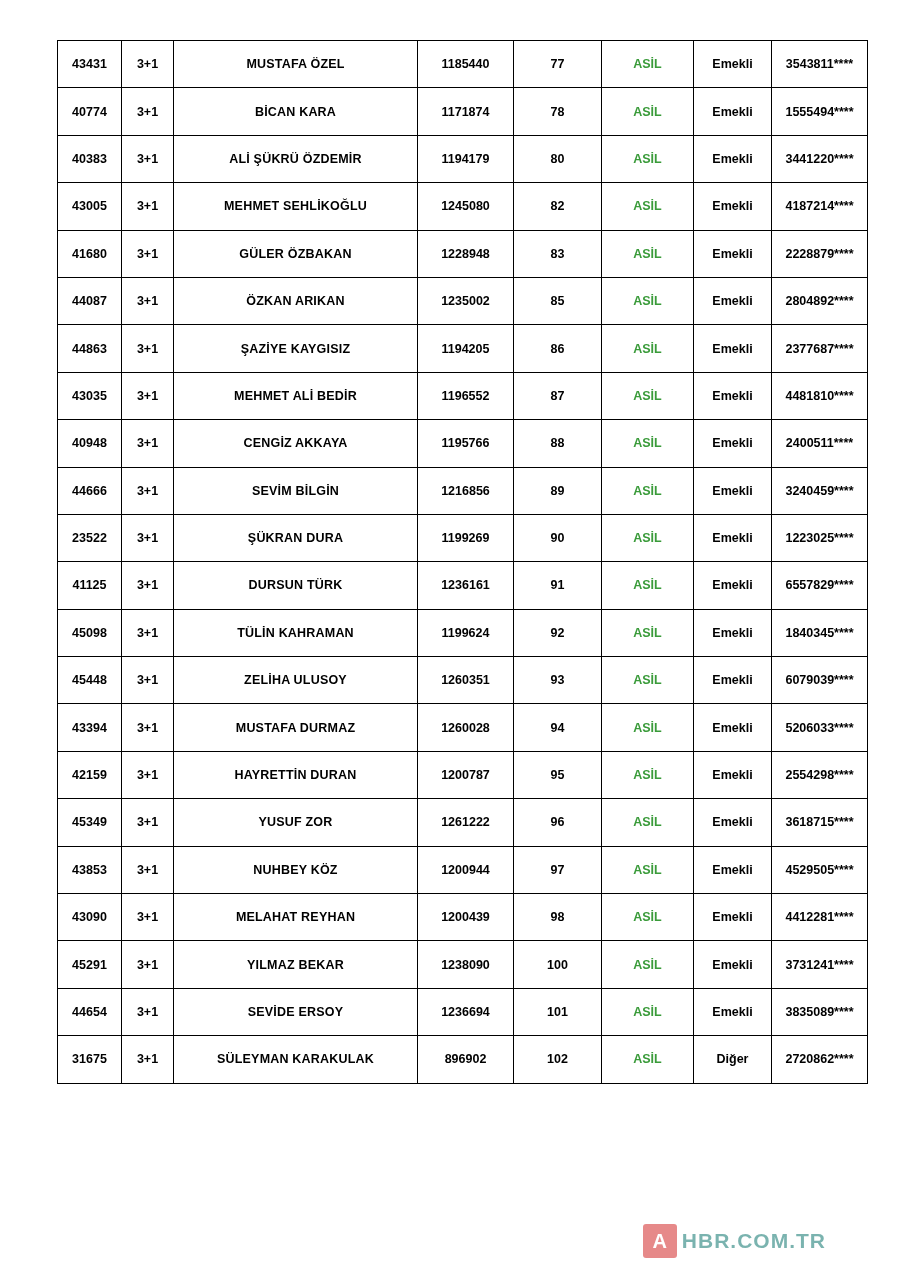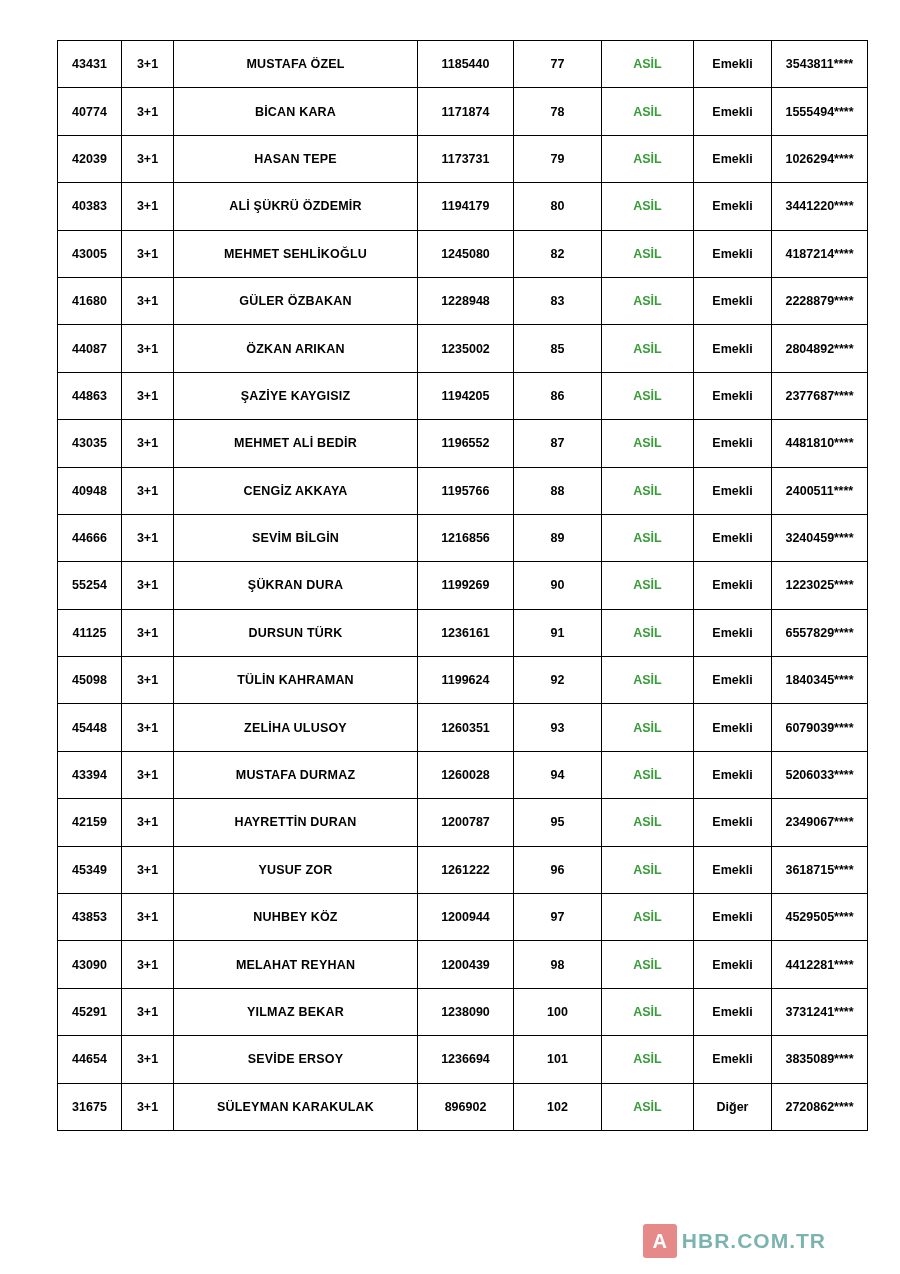--- a/index.html
+++ b/index.html
@@ -118,30 +118,20 @@
           <td class="cell-no">40774</td>
           <td class="cell-type">3+1</td>
           <td class="cell-name">BİCAN KARA</td>
           <td class="cell-number">1171874</td>
           <td class="cell-order">78</td>
           <td class="cell-status" style="color: rgb(58, 155, 58);">ASİL</td>
           <td class="cell-category">Emekli</td>
           <td class="cell-phone">1555494****</td>
         </tr>
         <tr>
-          <td class="cell-no">42039</td>
-          <td class="cell-type">3+1</td>
-          <td class="cell-name">HASAN TEPE</td>
-          <td class="cell-number">1173731</td>
-          <td class="cell-order">79</td>
-          <td class="cell-status" style="color: rgb(58, 155, 58);">ASİL</td>
-          <td class="cell-category">Emekli</td>
-          <td class="cell-phone">1026294****</td>
-        </tr>
-        <tr>
           <td class="cell-no">40383</td>
           <td class="cell-type">3+1</td>
           <td class="cell-name">ALİ ŞÜKRÜ ÖZDEMİR</td>
           <td class="cell-number">1194179</td>
           <td class="cell-order">80</td>
           <td class="cell-status" style="color: rgb(58, 155, 58);">ASİL</td>
           <td class="cell-category">Emekli</td>
           <td class="cell-phone">3441220****</td>
         </tr>
         <tr>
@@ -208,21 +198,21 @@
           <td class="cell-no">44666</td>
           <td class="cell-type">3+1</td>
           <td class="cell-name">SEVİM BİLGİN</td>
           <td class="cell-number">1216856</td>
           <td class="cell-order">89</td>
           <td class="cell-status" style="color: rgb(58, 155, 58);">ASİL</td>
           <td class="cell-category">Emekli</td>
           <td class="cell-phone">3240459****</td>
         </tr>
         <tr>
-          <td class="cell-no">55254</td>
+          <td class="cell-no">23522</td>
           <td class="cell-type">3+1</td>
           <td class="cell-name">ŞÜKRAN DURA</td>
           <td class="cell-number">1199269</td>
           <td class="cell-order">90</td>
           <td class="cell-status" style="color: rgb(58, 155, 58);">ASİL</td>
           <td class="cell-category">Emekli</td>
           <td class="cell-phone">1223025****</td>
         </tr>
         <tr>
           <td class="cell-no">41125</td>
@@ -265,21 +255,21 @@
           <td class="cell-phone">5206033****</td>
         </tr>
         <tr>
           <td class="cell-no">42159</td>
           <td class="cell-type">3+1</td>
           <td class="cell-name">HAYRETTİN DURAN</td>
           <td class="cell-number">1200787</td>
           <td class="cell-order">95</td>
           <td class="cell-status" style="color: rgb(58, 155, 58);">ASİL</td>
           <td class="cell-category">Emekli</td>
-          <td class="cell-phone">2349067****</td>
+          <td class="cell-phone">2554298****</td>
         </tr>
         <tr>
           <td class="cell-no">45349</td>
           <td class="cell-type">3+1</td>
           <td class="cell-name">YUSUF ZOR</td>
           <td class="cell-number">1261222</td>
           <td class="cell-order">96</td>
           <td class="cell-status" style="color: rgb(58, 155, 58);">ASİL</td>
           <td class="cell-category">Emekli</td>
           <td class="cell-phone">3618715****</td>

